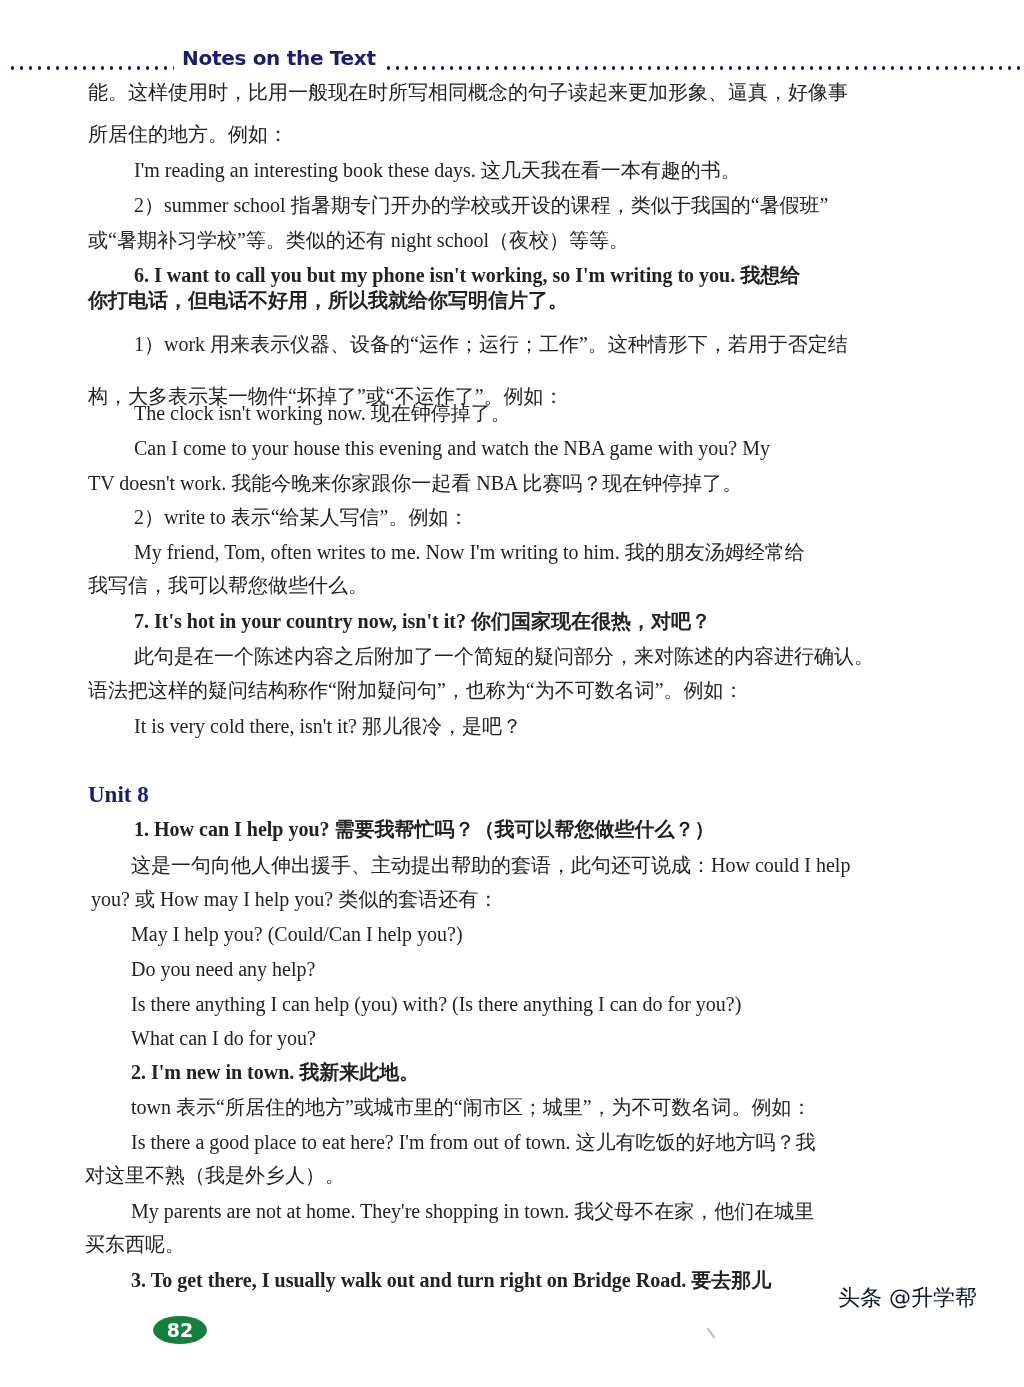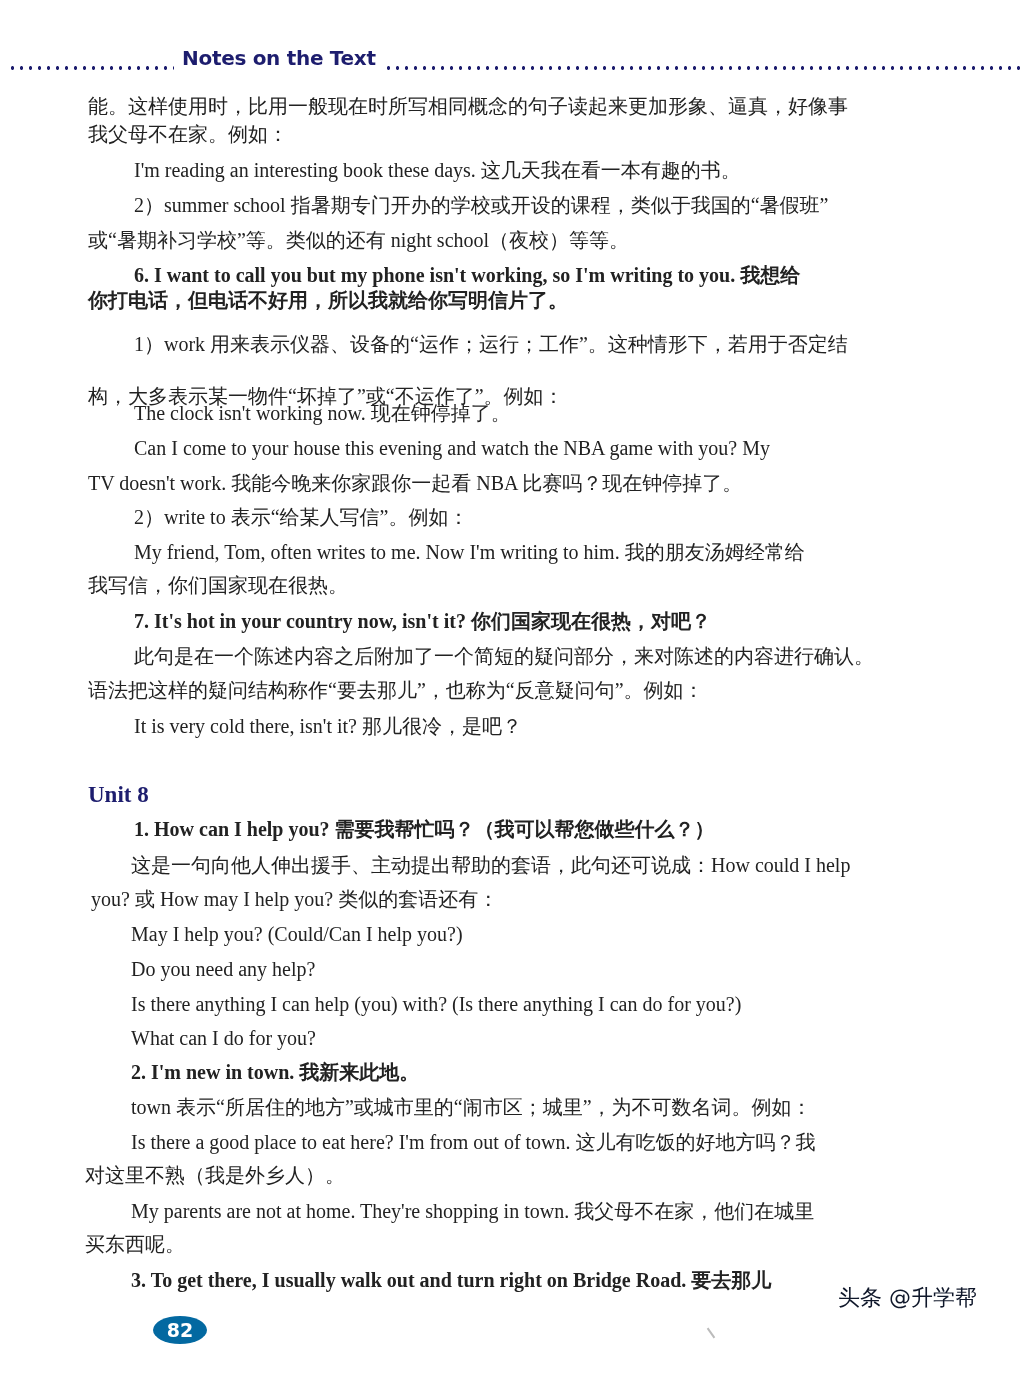--- a/index.html
+++ b/index.html
@@ -11,54 +11,54 @@
     .dots.left { width: 166px; }
     .dots.right { flex: 1; margin-right: 2px; }
     .header-title { font-family: "DejaVu Sans", sans-serif; font-weight: bold; color: #1d1d6e;
                     font-size: 20px; padding: 0 8px; letter-spacing: -0.3px; white-space: nowrap; }
     .line { position: absolute; left: 88px; width: 900px; font-size: 20px; line-height: 24px; white-space: nowrap; }
     .line.ind { left: 134px; }
     .line.ind2 { left: 131px; }
     .b { font-weight: bold; }
     .unit { position: absolute; left: 88px; top: 782px; font-size: 23px; font-weight: bold; color: #1d1d6e; }
     .page-num { position: absolute; left: 153px; top: 1316px; width: 54px; height: 28px; border-radius: 50%;
-                background: #0369a1; color: #ffffff; font-family: "DejaVu Sans", sans-serif; font-weight: bold;
+                background: #15803d; color: #ffffff; font-family: "DejaVu Sans", sans-serif; font-weight: bold;
                 font-size: 19px; display: flex; align-items: center; justify-content: center; }
     .watermark { position: absolute; left: 838px; top: 1283px; font-family: "DejaVu Sans", sans-serif;
                  font-size: 22px; color: #0f172a; }
     .mark { position: absolute; left: 710px; top: 1327px; width: 2px; height: 12px; background: #bbbbbb; transform: rotate(-35deg); }
   </style>
 </head>
 <body>
 
 <div class="header">
   <div class="dots left"></div>
   <span class="header-title">Notes on the Text</span>
   <div class="dots right"></div>
 </div>
 
 <div>
-  <div class="line" style="top:94px">能。这样使用时，比用一般现在时所写相同概念的句子读起来更加形象、逼真，好像事</div>
-  <div class="line" style="top:122px">我父母不在家。例如：</div>
+  <div class="line" style="top:80px">能。这样使用时，比用一般现在时所写相同概念的句子读起来更加形象、逼真，好像事</div>
+  <div class="line" style="top:122px">所居住的地方。例如：</div>
   <div class="line ind" style="top:158px">I'm reading an interesting book these days. 这几天我在看一本有趣的书。</div>
   <div class="line ind" style="top:193px">2）summer school 指暑期专门开办的学校或开设的课程，类似于我国的“暑假班”</div>
   <div class="line" style="top:228px">或“暑期补习学校”等。类似的还有 night school（夜校）等等。</div>
   <div class="line ind b" style="top:263px">6.  I want to call you but my phone isn't working, so I'm writing to you. 我想给</div>
   <div class="line b" style="top:288px">你打电话，但电话不好用，所以我就给你写明信片了。</div>
   <div class="line ind" style="top:332px">1）work 用来表示仪器、设备的“运作；运行；工作”。这种情形下，若用于否定结</div>
   <div class="line" style="top:384px">构，大多表示某一物件“坏掉了”或“不运作了”。例如：</div>
   <div class="line ind" style="top:401px">The clock isn't working now. 现在钟停掉了。</div>
   <div class="line ind" style="top:436px">Can I come to your house this evening and watch the NBA game with you? My</div>
   <div class="line" style="top:471px">TV doesn't work. 我能今晚来你家跟你一起看 NBA 比赛吗？现在钟停掉了。</div>
   <div class="line ind" style="top:505px">2）write to 表示“给某人写信”。例如：</div>
   <div class="line ind" style="top:540px">My friend, Tom, often writes to me. Now I'm writing to him. 我的朋友汤姆经常给</div>
-  <div class="line" style="top:573px">我写信，你们国家现在很热。</div>
+  <div class="line" style="top:573px">我写信，我可以帮您做些什么。</div>
   <div class="line ind b" style="top:609px">7.  It's hot in your country now, isn't it? 你们国家现在很热，对吧？</div>
   <div class="line ind" style="top:644px">此句是在一个陈述内容之后附加了一个简短的疑问部分，来对陈述的内容进行确认。</div>
-  <div class="line" style="top:678px">语法把这样的疑问结构称作“要去那儿”，也称为“反意疑问句”。例如：</div>
+  <div class="line" style="top:678px">语法把这样的疑问结构称作“附加疑问句”，也称为“为不可数名词”。例如：</div>
   <div class="line ind" style="top:714px">It is very cold there, isn't it? 那儿很冷，是吧？</div>
 </div>
 
 <div class="unit">Unit 8</div>
 
 <div>
   <div class="line ind b" style="top:817px">1.  How can I help you? 需要我帮忙吗？（我可以帮您做些什么？）</div>
   <div class="line ind2" style="top:853px">这是一句向他人伸出援手、主动提出帮助的套语，此句还可说成：How could I help</div>
   <div class="line" style="top:887px;left:91px">you? 或 How may I help you? 类似的套语还有：</div>
   <div class="line ind2" style="top:922px">May I help you? (Could/Can I help you?)</div>

